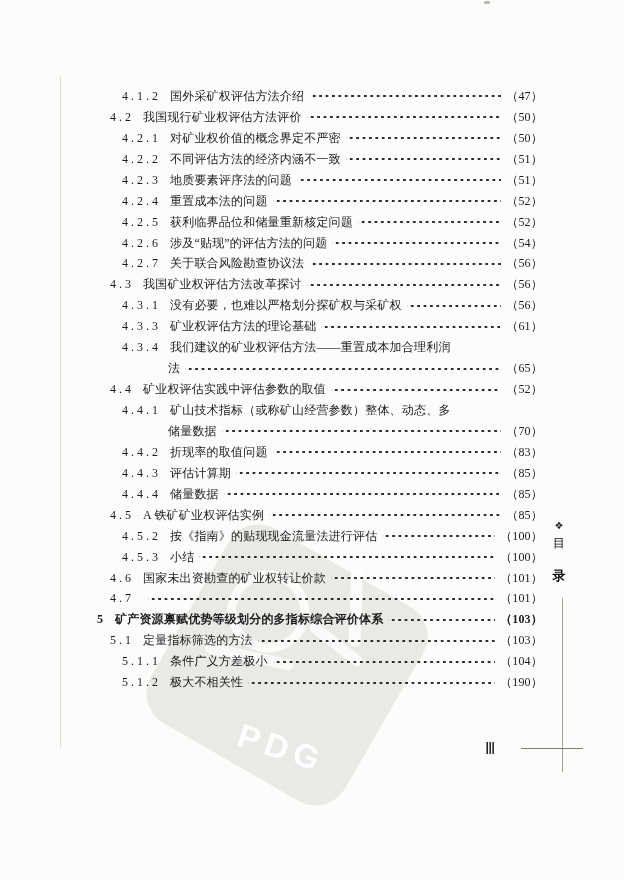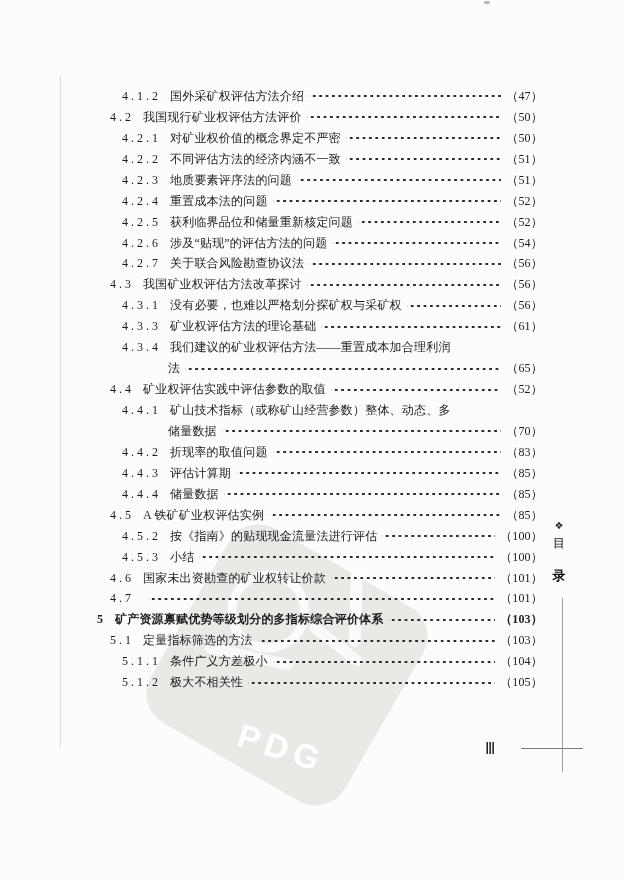--- a/index.html
+++ b/index.html
@@ -231,21 +231,21 @@
       <div class="toc-row lvl3">
         <span class="toc-num">5.1.1</span>
         <span class="toc-title">条件广义方差极小</span>
         <span class="dots"></span>
         <span class="toc-page">（104）</span>
       </div>
       <div class="toc-row lvl3">
         <span class="toc-num">5.1.2</span>
         <span class="toc-title">极大不相关性</span>
         <span class="dots"></span>
-        <span class="toc-page">（105）</span>
+        <span class="toc-page">（190）</span>
       </div>
     </div>
 
   <div class="side-tab">
     <div class="side-ornament">❖</div>
     <div class="side-char-a">目</div>
     <div class="side-char-b">录</div>
   </div>
 
   <div class="crop-v"></div>

